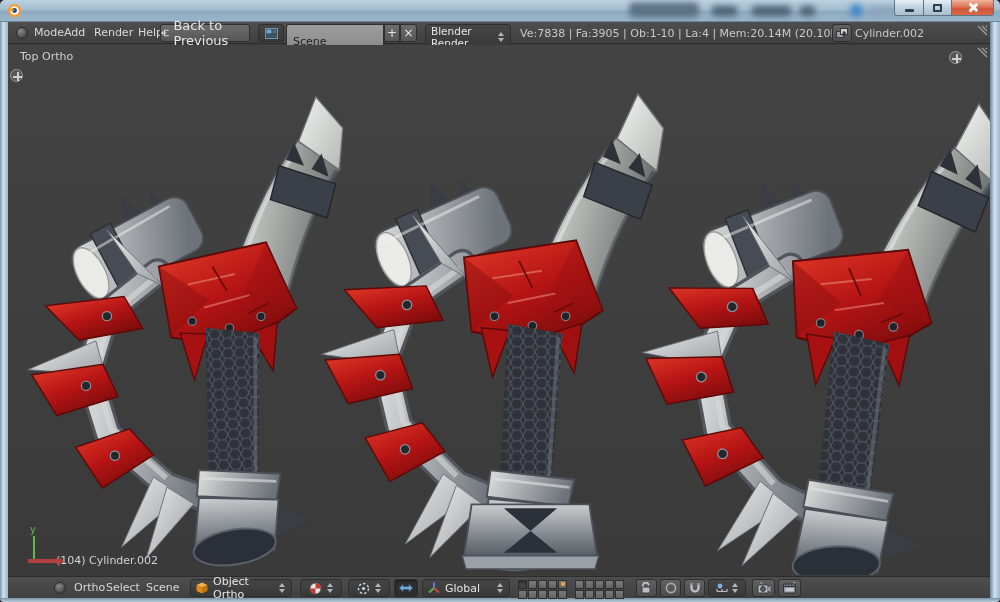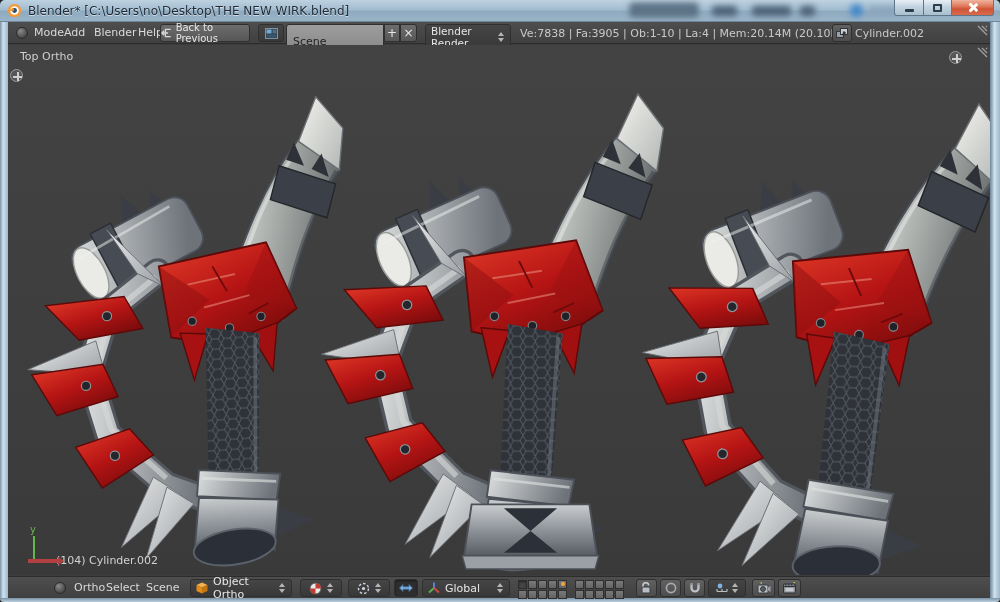--- a/index.html
+++ b/index.html
@@ -100,21 +100,20 @@
 
 <div class="window">
 
   <div class="titlebar">
     <svg class="blender-logo" viewBox="0 0 16 16">
       <circle cx="8" cy="8" r="7" fill="#f79a33"></circle>
       <circle cx="8" cy="8" r="4.6" fill="#fff"></circle>
       <circle cx="8" cy="8" r="2.6" fill="#2a4f72"></circle>
       <path d="M1 9 L6 5 L8 8 Z" fill="#f79a33"></path>
     </svg>
-    <span class="title-text">Blender* [C:\Users\no\Desktop\THE NEW WIRK.blend]</span>
     <div class="blurbox b1"></div>
     <div class="blurbox b2"></div>
     <div class="blurbox b3"></div>
     <div class="blurbox b4"></div>
     <div class="blurbox b5"></div>
     <div class="blurbox b6"></div>
     <div class="win-controls">
       <div class="win-btn min">
           <span class="glyph-min"></span>
         </div>
@@ -130,29 +129,29 @@
   <div class="edge left"></div>
   <div class="edge right"></div>
   <div class="edge bottom"></div>
 
   <div class="content">
 
     <div class="hdr top">
       <span class="etype" style="left:8px"></span>
       <span class="hitem menu-label" style="left:26px">Mode</span>
       <span class="hitem menu-label" style="left:56px">Add</span>
-      <span class="hitem menu-label" style="left:86px">Blender</span>
+      <span class="hitem menu-label" style="left:86px">Render</span>
       <span class="hitem menu-label" style="left:130px">Help</span>
 
       <div class="btn" style="left:152px; width:90px;">
         <svg width="12" height="10" viewBox="0 0 12 10">
           <path d="M11 1 H5 V9 H11" fill="none" stroke="#d7d7d7" stroke-width="1.5"></path>
           <path d="M8 5 H1 M3.5 2.5 L1 5 L3.5 7.5" fill="none" stroke="#d7d7d7" stroke-width="1.5"></path>
         </svg>
-        <span style="font-size:10px">Back to Previous</span>
+        <span style="font-size:13px">Back to Previous</span>
       </div>
 
       <div class="btn dark" style="left:250px; width:26px;">
         <svg width="13" height="11" viewBox="0 0 13 11">
           <rect x="0.5" y="0.5" width="12" height="10" fill="#31404e" stroke="#7f92a2"></rect>
           <rect x="1.5" y="1.5" width="5" height="4" fill="#77a9cf"></rect>
           <rect x="7.5" y="1.5" width="4" height="4" fill="#4e6d86"></rect>
           <rect x="1.5" y="6.5" width="10" height="3" fill="#3c566b"></rect>
         </svg>
       </div>

